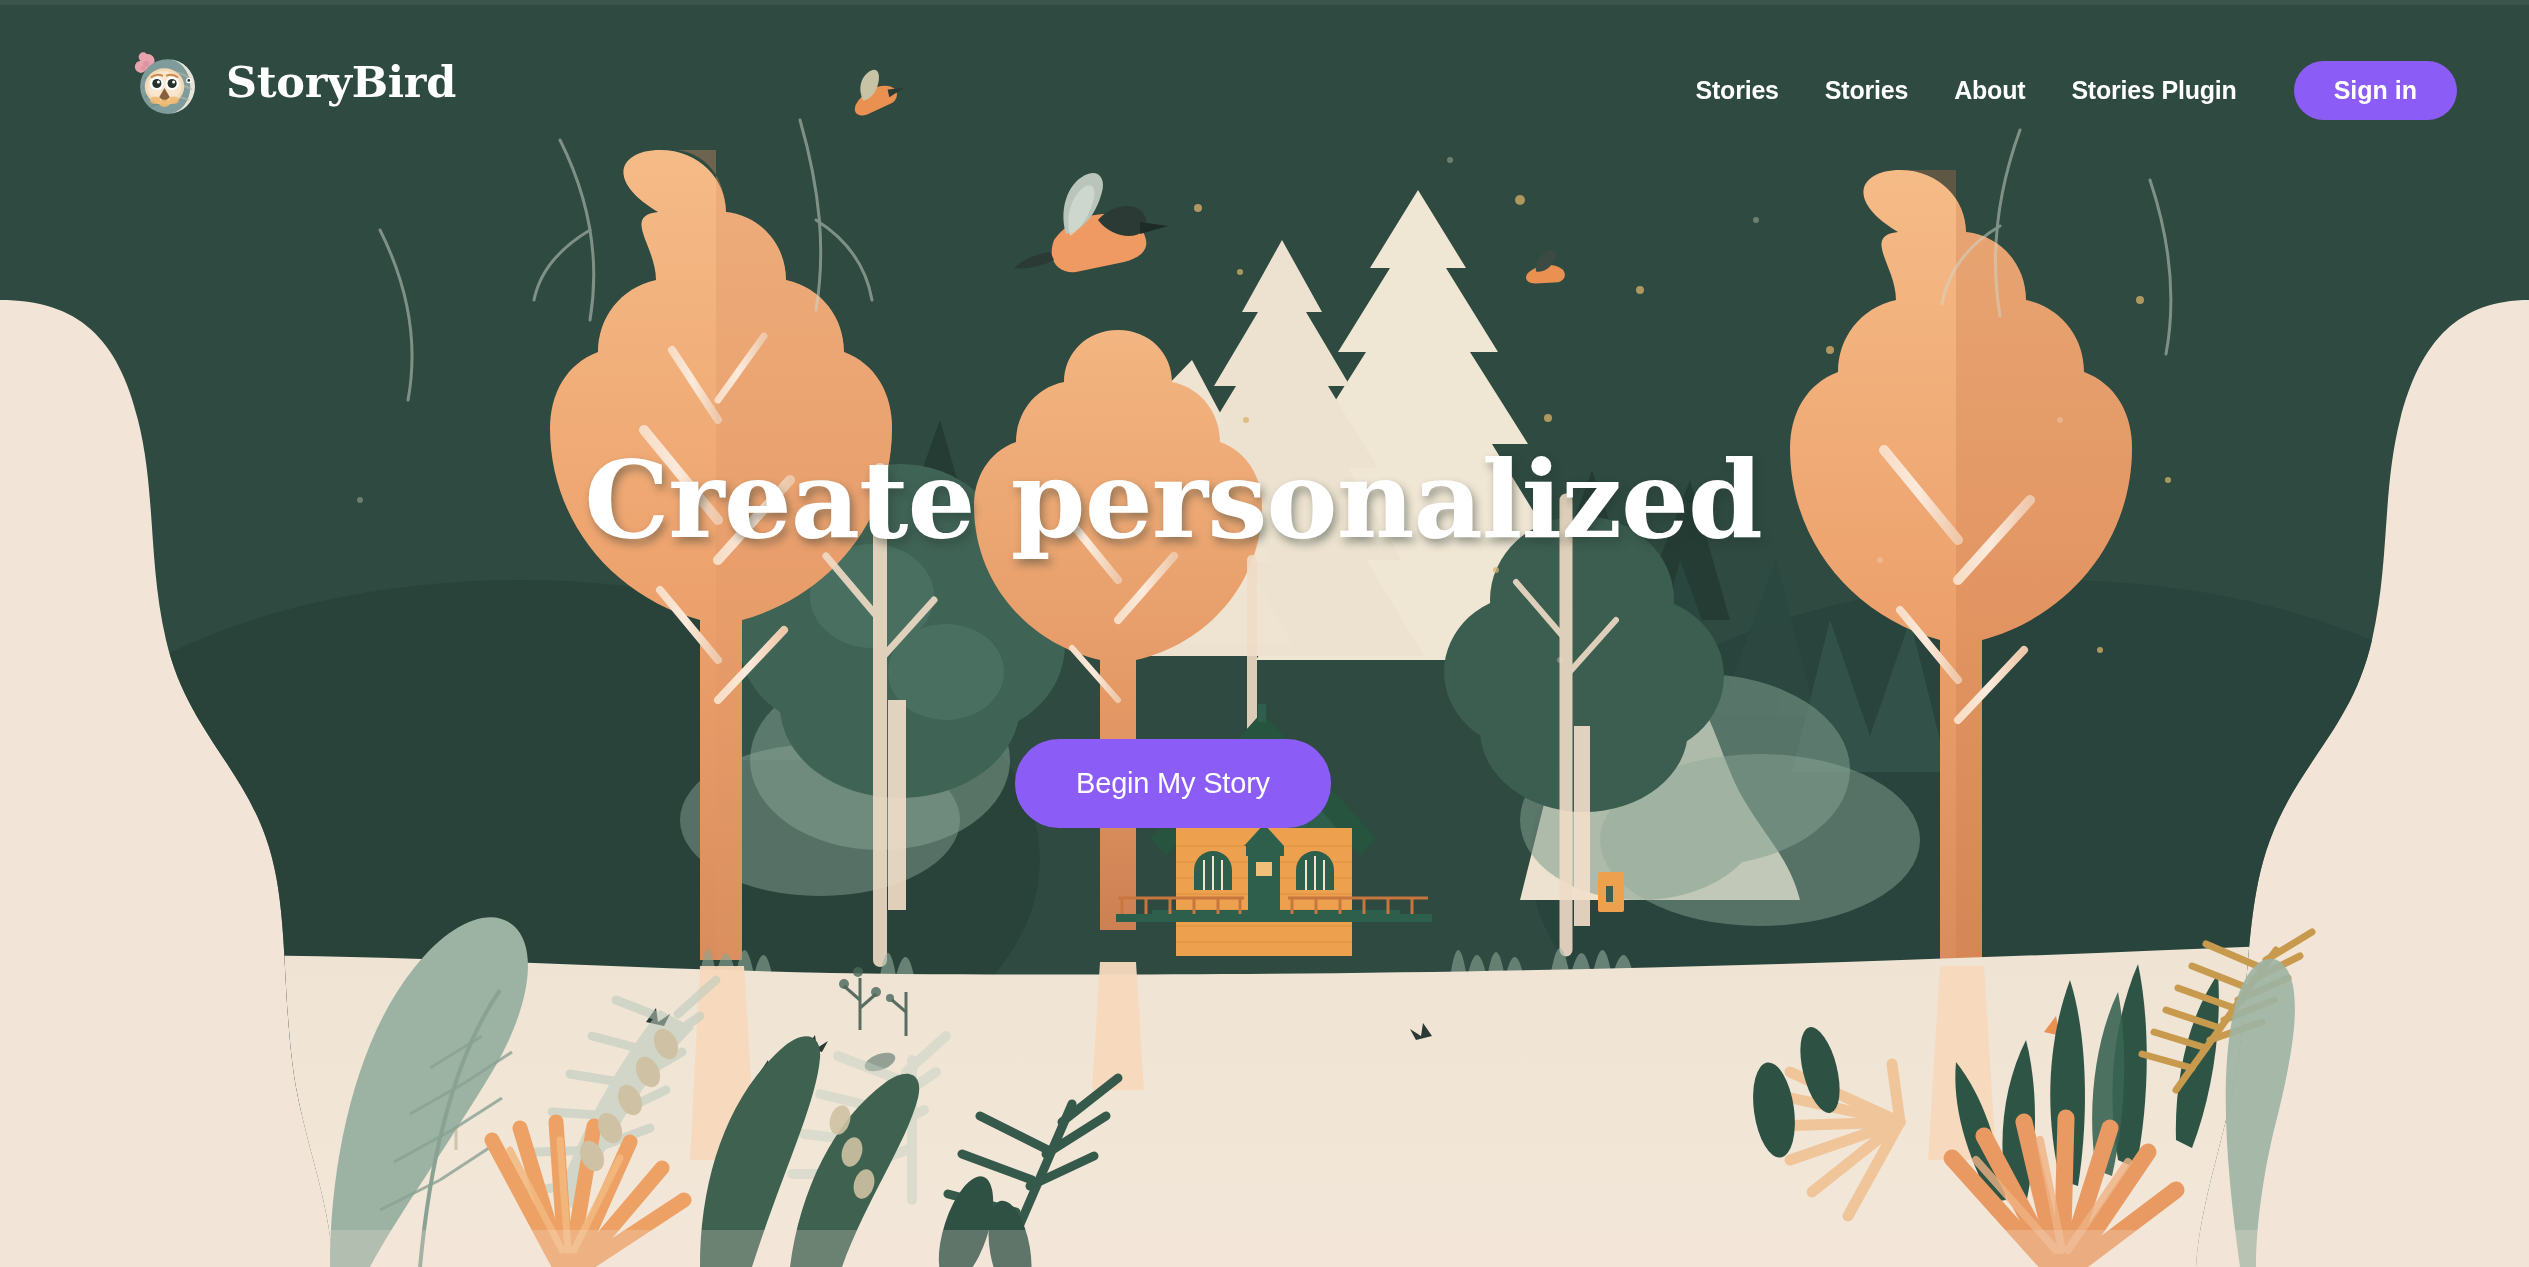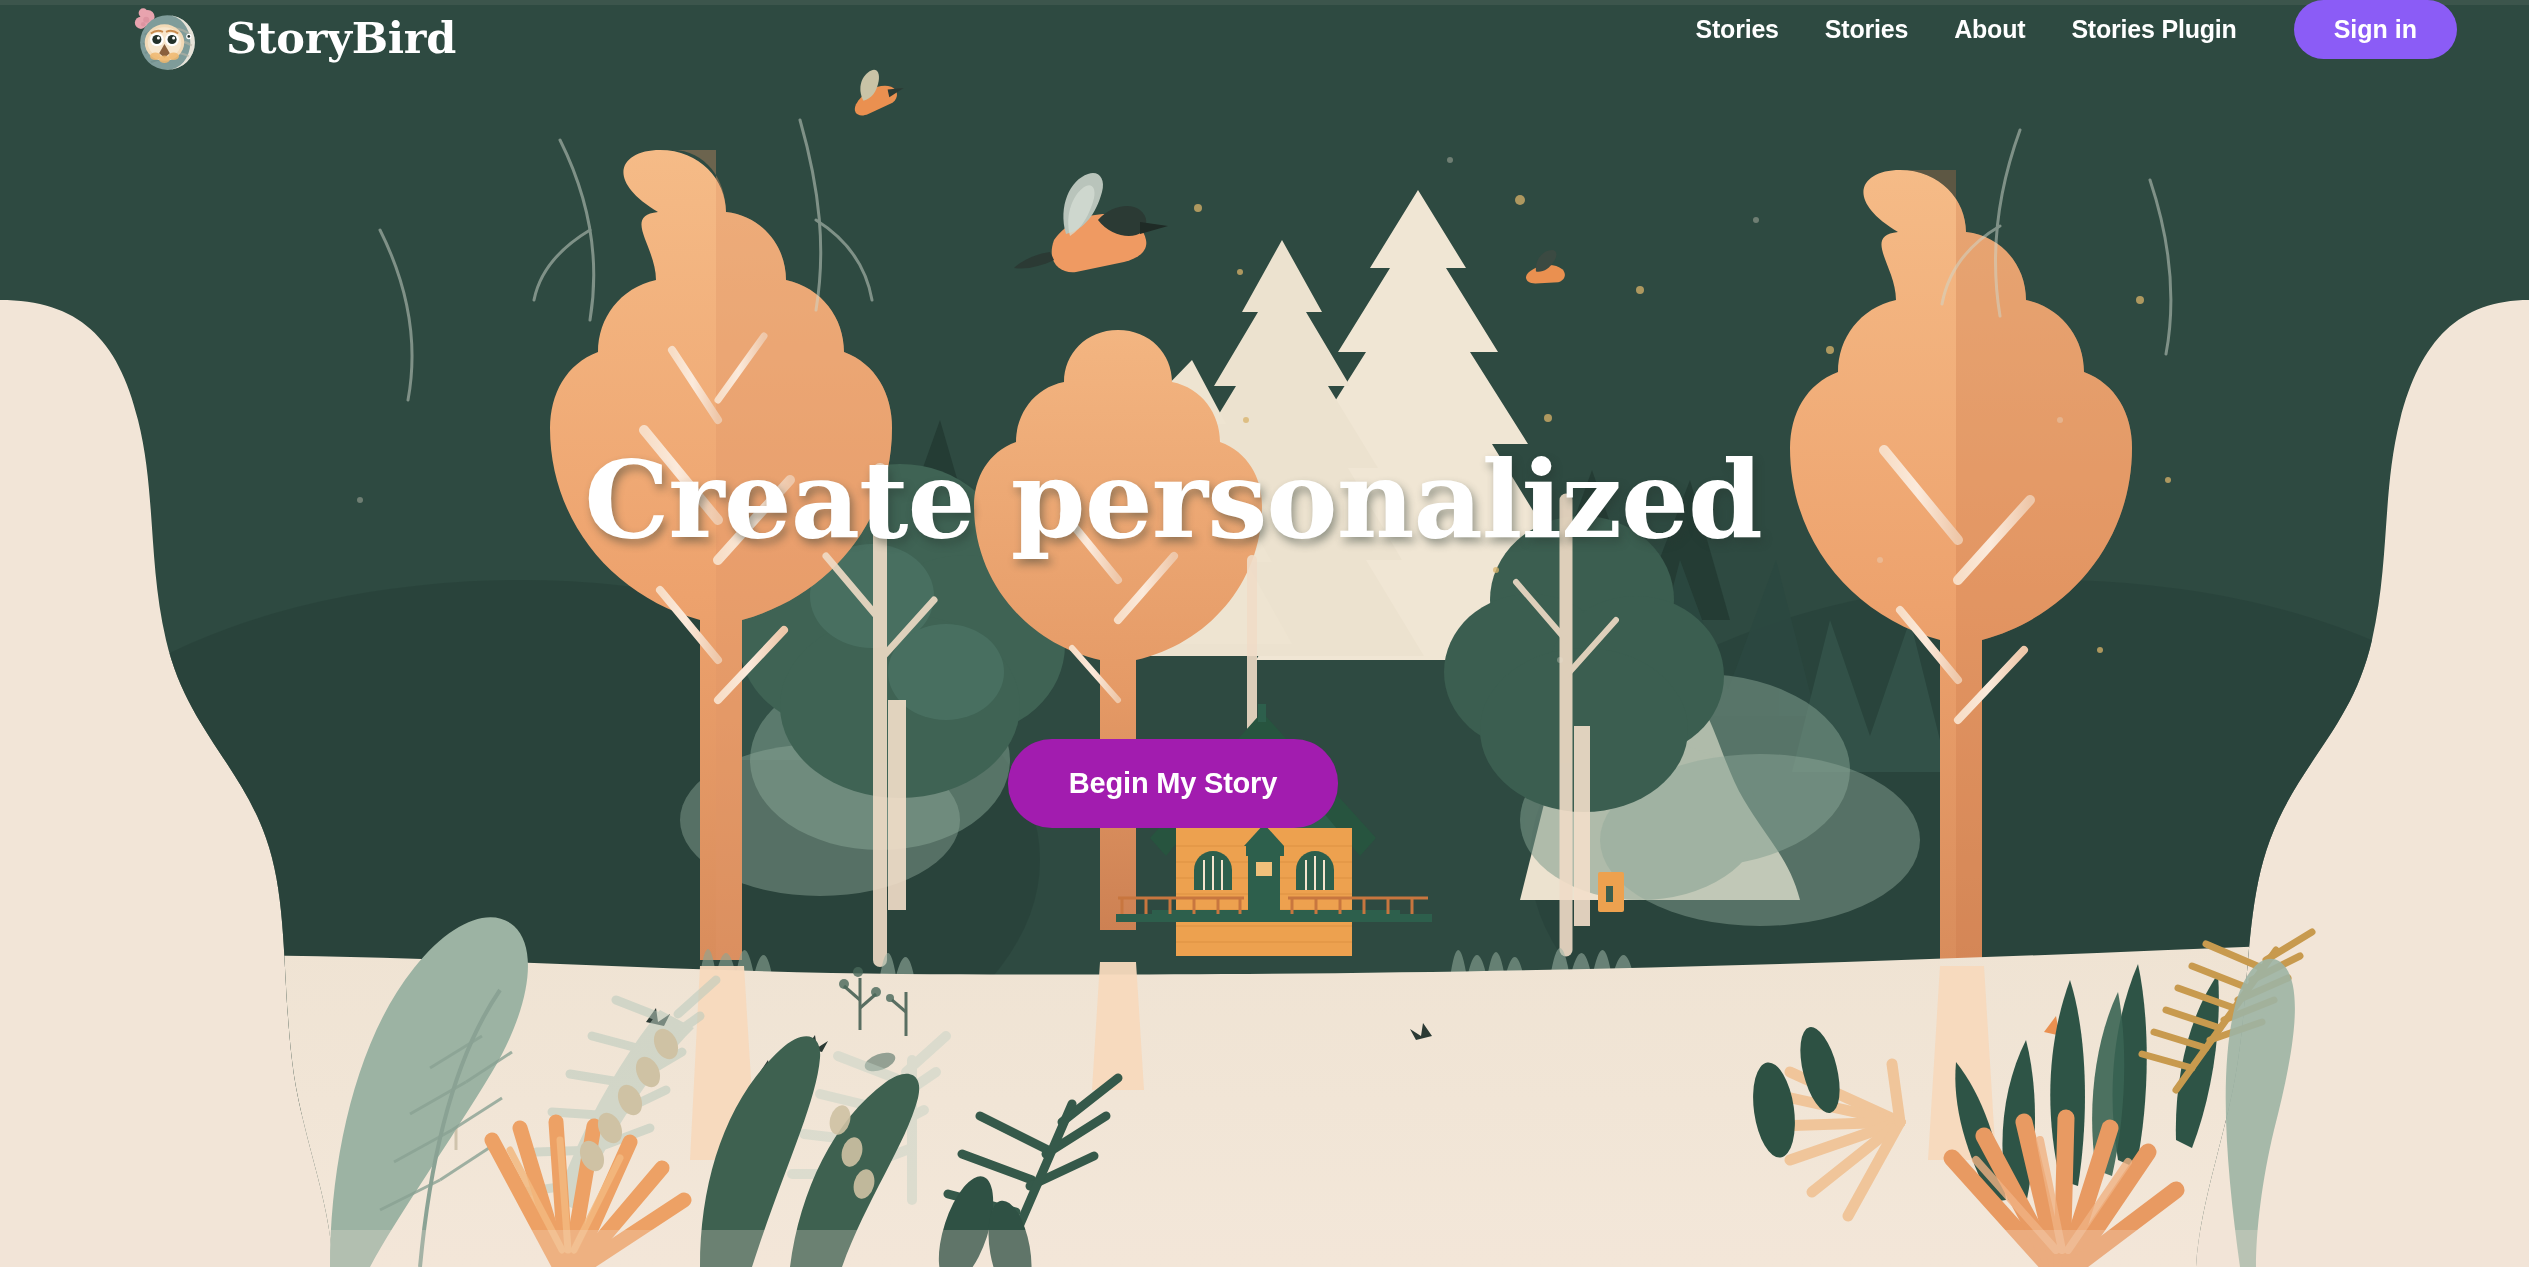--- a/index.html
+++ b/index.html
@@ -19,21 +19,21 @@
   }
   .hero-svg { position:absolute; top:0; left:0; width:2529px; height:1267px; display:block; }
 
   
   .top-strip {
     position:absolute; top:0; left:0; width:2529px; height:5px;
     background:#3c554c; z-index:40;
   }
   .header {
     position:absolute; top:0; left:0; width:2529px; height:120px;
-    display:flex; align-items:flex-start; justify-content:space-between;
+    display:flex; align-items:flex-end; justify-content:space-between;
     padding:0 72px 0 128px; z-index:50;
   }
   .brand { display:flex; align-items:center; gap:22px; }
   .brand-logo { width:76px; height:76px; flex:0 0 76px; display:block; }
   .brand-name {
     font-family:"DejaVu Serif", serif;
     font-weight:bold; font-size:43px; color:#ffffff;
     letter-spacing:-0.3px; line-height:1;
   }
   .nav { display:flex; align-items:center; gap:0; }
@@ -65,24 +65,24 @@
     font-size:107px;
     line-height:1.06;
     color:#ffffff;
     text-align:center;
     letter-spacing:-1px;
     text-shadow:3px 5px 9px rgba(40,55,48,0.45);
     pointer-events:none;
   }
   .cta-wrap { margin-top:183px; pointer-events:auto; }
   .cta-btn {
-    background:#a21caf; color:#ffffff;
+    background:#8b5cf6; color:#ffffff;
     border:none; border-radius:44px;
     font-family:"Liberation Sans", sans-serif;
-    font-size:29px; font-weight:bold;
+    font-size:29px; font-weight:normal;
     padding:30px 61px; cursor:pointer; line-height:1;
     letter-spacing:-0.2px;
   }
 </style>
 </head>
 <body>
 
 <div class="hero">
   <svg class="hero-svg" viewBox="0 0 2529 1267" preserveAspectRatio="none">
     <defs>

